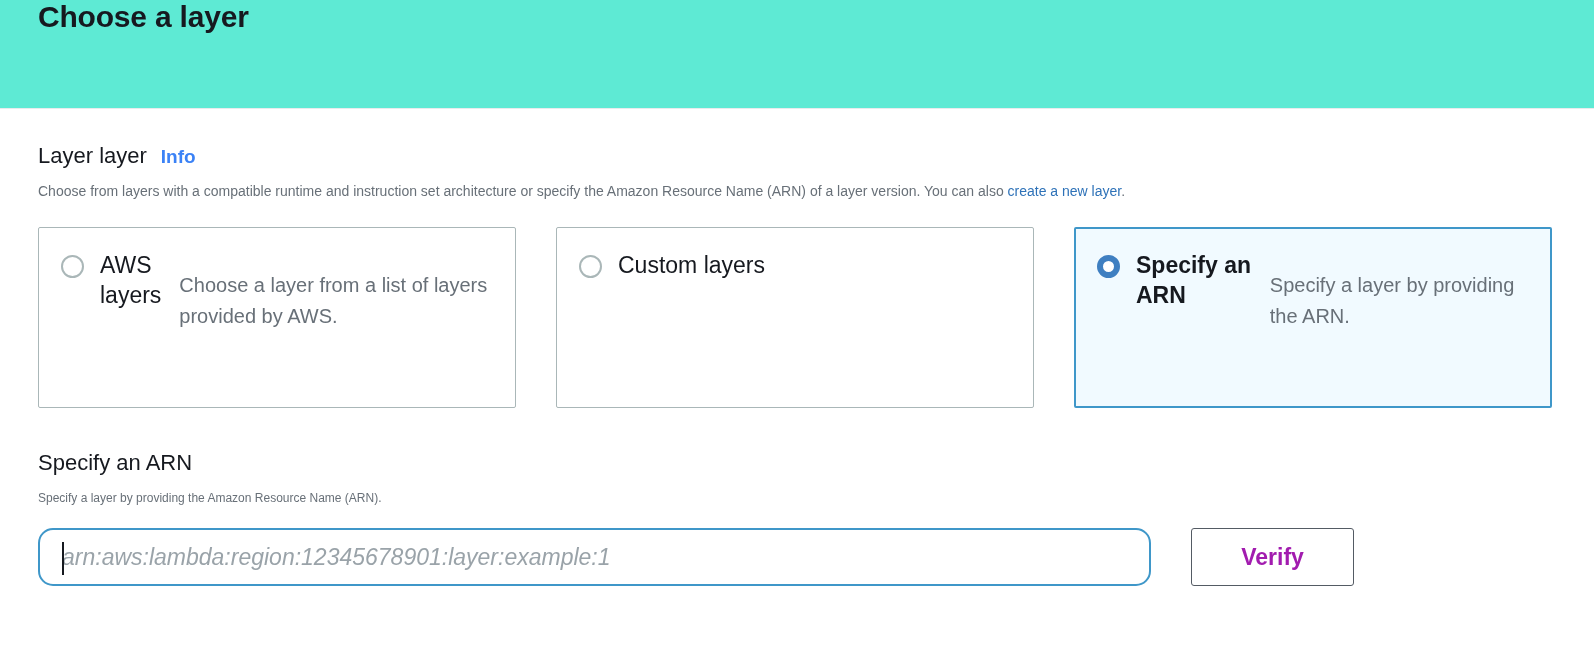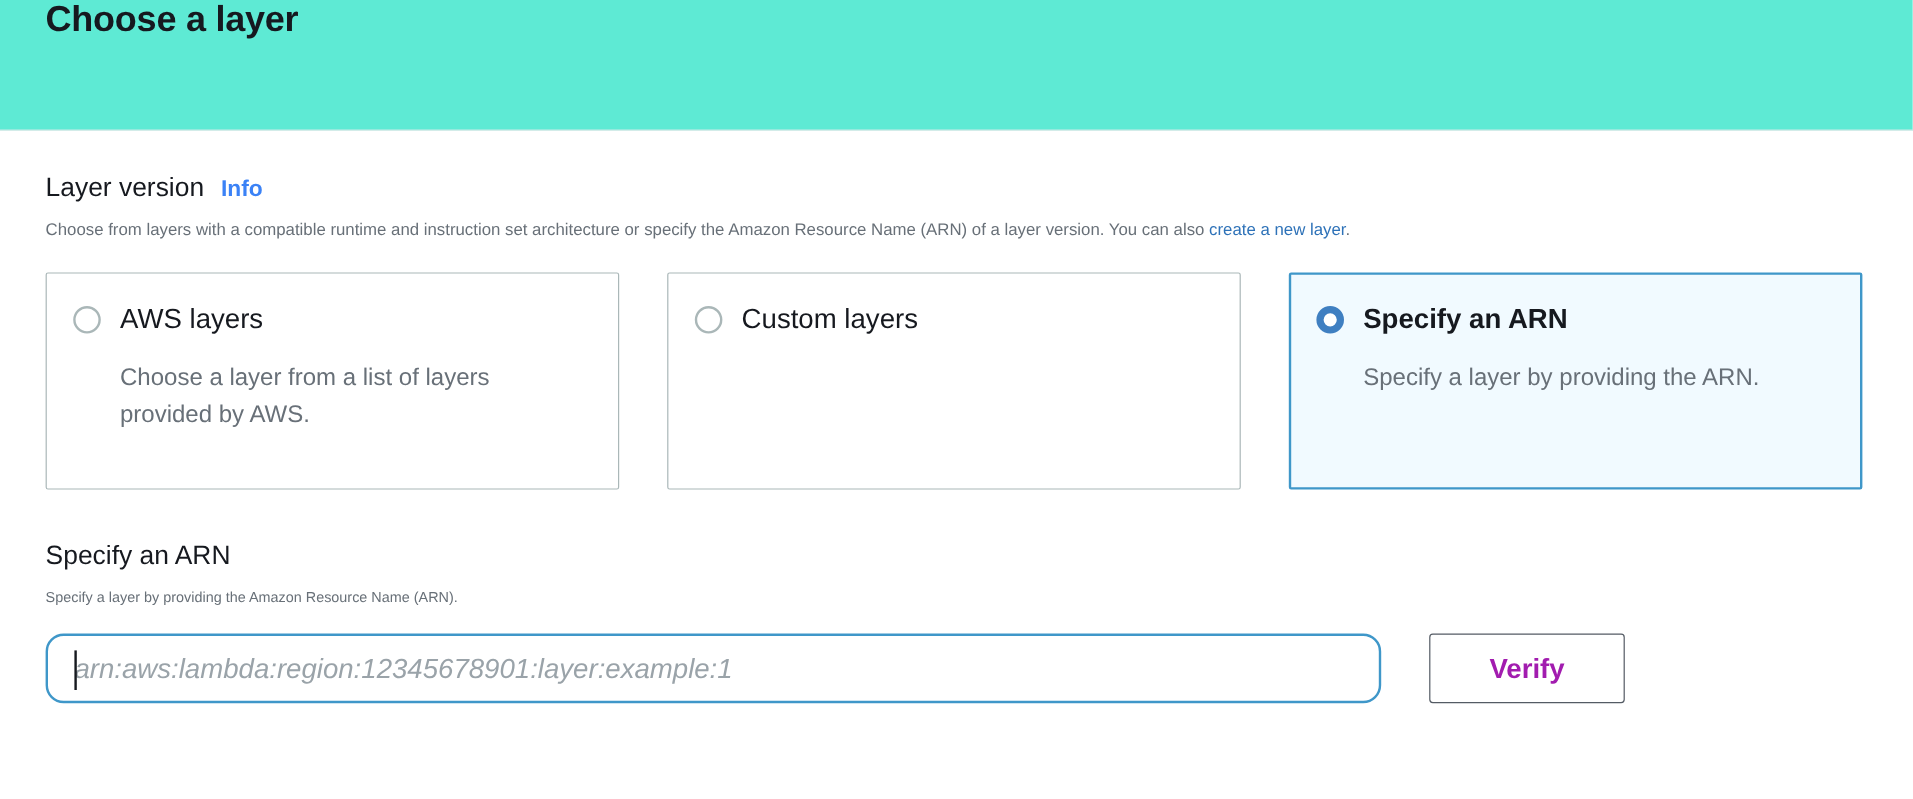--- a/index.html
+++ b/index.html
@@ -98,21 +98,21 @@
     background: #ffffff;
     box-sizing: border-box;
     margin-top: 5px;
   }
   .tile.selected .radio-outer {
     border: 6px solid #3f7fc1;
     background: #ffffff;
   }
   .tile-text {
     display: flex;
-    flex-direction: column;
+    flex-direction: row;
   }
   .tile-title {
     font-size: 23px;
     color: #16191f;
     line-height: 30px;
   }
   .tile.selected .tile-title {
     font-weight: bold;
   }
   .tile-desc {
@@ -195,21 +195,21 @@
 </head>
 <body>
 
 <div class="modal-header">
   <div class="modal-title">Choose a layer</div>
 </div>
 
 <div class="modal-body">
 
   <div class="field-label-row">
-    <span class="field-label">Layer version</span>
+    <span class="field-label">Layer layer</span>
     <a class="info-link">Info</a>
   </div>
 
   <div class="field-description">
     <span>Choose from layers with a compatible runtime and instruction set architecture or specify the Amazon Resource Name (ARN) of a layer version. You can also </span><a class="inline-link">create a new layer</a><span>.</span>
   </div>
 
   <div class="tile-group">
 
     <div class="tile">

